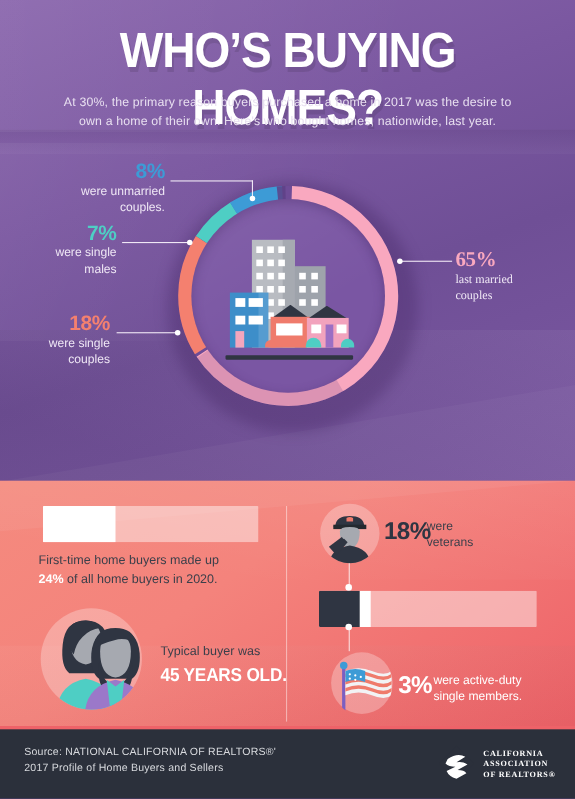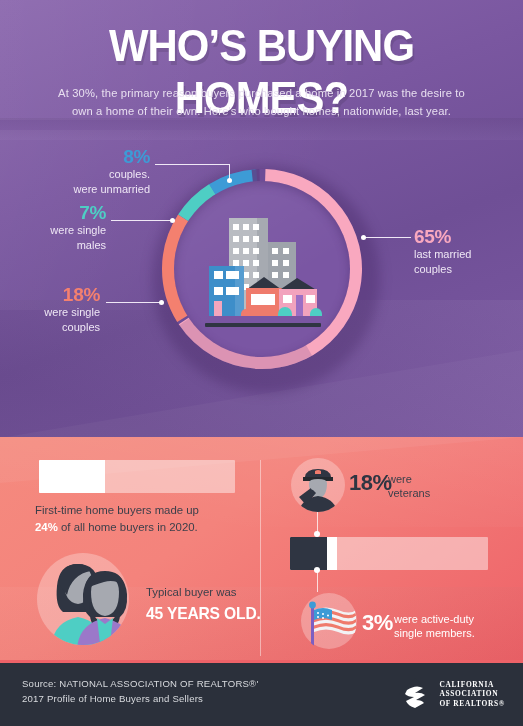--- a/index.html
+++ b/index.html
@@ -202,37 +202,37 @@
   <div class="ldot" style="left:170px;top:218px;"></div>
 
   <div class="lline" style="left:106px;top:302px;width:55px;"></div>
   <div class="ldot" style="left:159px;top:300px;"></div>
 
   <div class="lline" style="left:363px;top:237px;width:48px;"></div>
   <div class="ldot" style="left:361px;top:235px;"></div>
 
   <div class="lbl ta-r" style="left:20px;top:146px;width:130px;">
     <div class="pct" style="color:#3d9bd6;">8%</div>
+    <div class="txt">were unmarried</div>
     <div class="txt">couples.</div>
-    <div class="txt">were unmarried</div>
   </div>
 
   <div class="lbl ta-r" style="left:16px;top:202px;width:90px;">
     <div class="pct" style="color:#4ecec4;">7%</div>
     <div class="txt">were single</div>
     <div class="txt">males</div>
   </div>
 
   <div class="lbl ta-r" style="left:10px;top:284px;width:90px;">
     <div class="pct" style="color:#f4806f;">18%</div>
     <div class="txt">were single</div>
     <div class="txt">couples</div>
   </div>
 
-  <div class="lbl ta-l" style="left:414px;top:226px;width:100px;">
+  <div class="lbl ta-l" style="left:414px;top:226px;width:100px;font-family:Liberation Serif, serif;">
     <div class="pct" style="color:#f9a8bf;">65%</div>
     <div class="txt">last married</div>
     <div class="txt">couples</div>
   </div>
 
   <div class="bot-band">
     <div class="bb-sheen1"></div>
     <div class="bb-tri"></div>
     <div class="bb-sheen2"></div>
   </div>
@@ -336,21 +336,21 @@
 
   <div class="bigpct white" style="left:362px;top:610px;font-size:22px;">3%</div>
   <div class="sidetxt white" style="left:394px;top:612px;width:120px;">
     <span>were active-duty</span><br>
     <span>single members.</span>
   </div>
 
   <div class="footer">
     <div class="foot-line"></div>
     <div class="src">
-      <span>Source: NATIONAL ASSOCIATION OF REALTORS®'</span><br>
+      <span>Source: NATIONAL CALIFORNIA OF REALTORS®'</span><br>
       <span>2017 Profile of Home Buyers and Sellers</span>
     </div>
     <div class="logo">
       <svg width="34" height="34" viewBox="0 0 34 34">
         <path d="M17 1 L33 17 L17 33 L1 17z" fill="#2b303b"></path>
         <path d="M9 13 q9-6 16-2 l-8 5 q6-1 10 2 l-9 5 q6 0 8 3 l-9 5 q-7-2 -9-7 l8-4 q-6 0 -9-3z" fill="#ffffff"></path>
       </svg>
       <div class="logo-txt">
         <div>CALIFORNIA</div>
         <div>ASSOCIATION</div>

